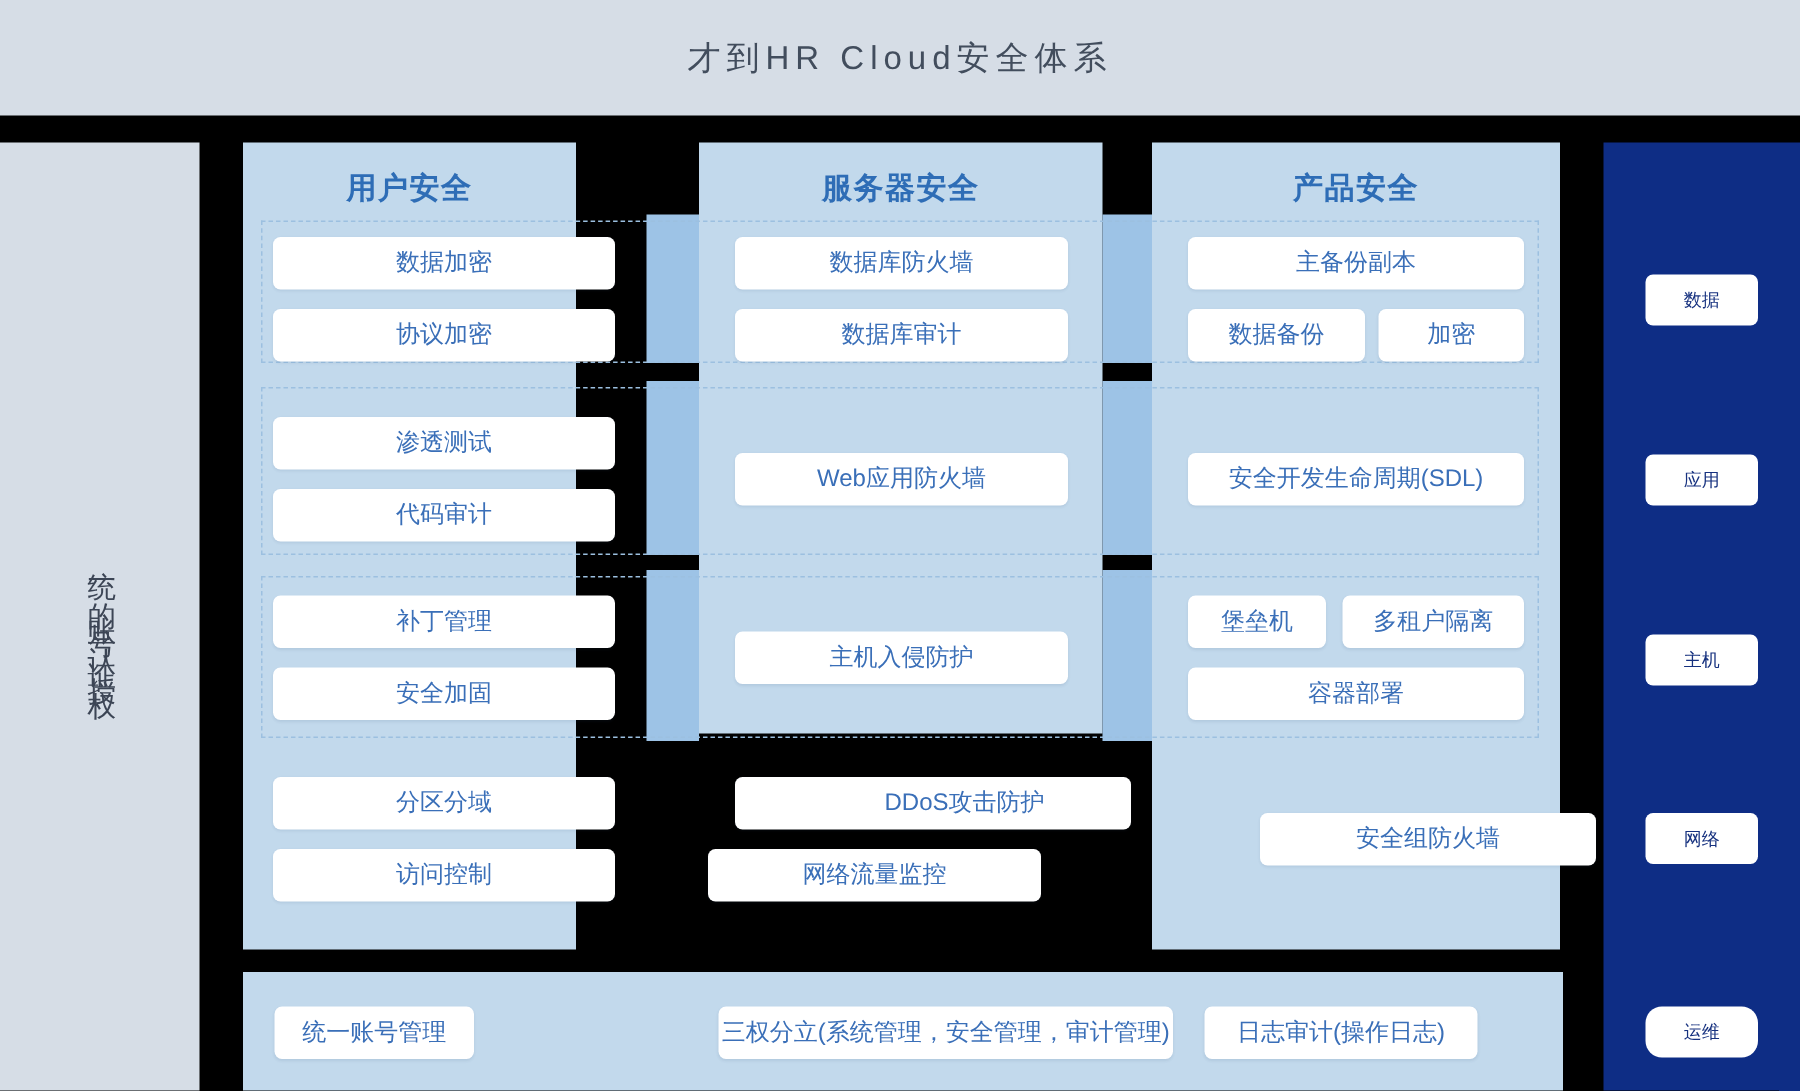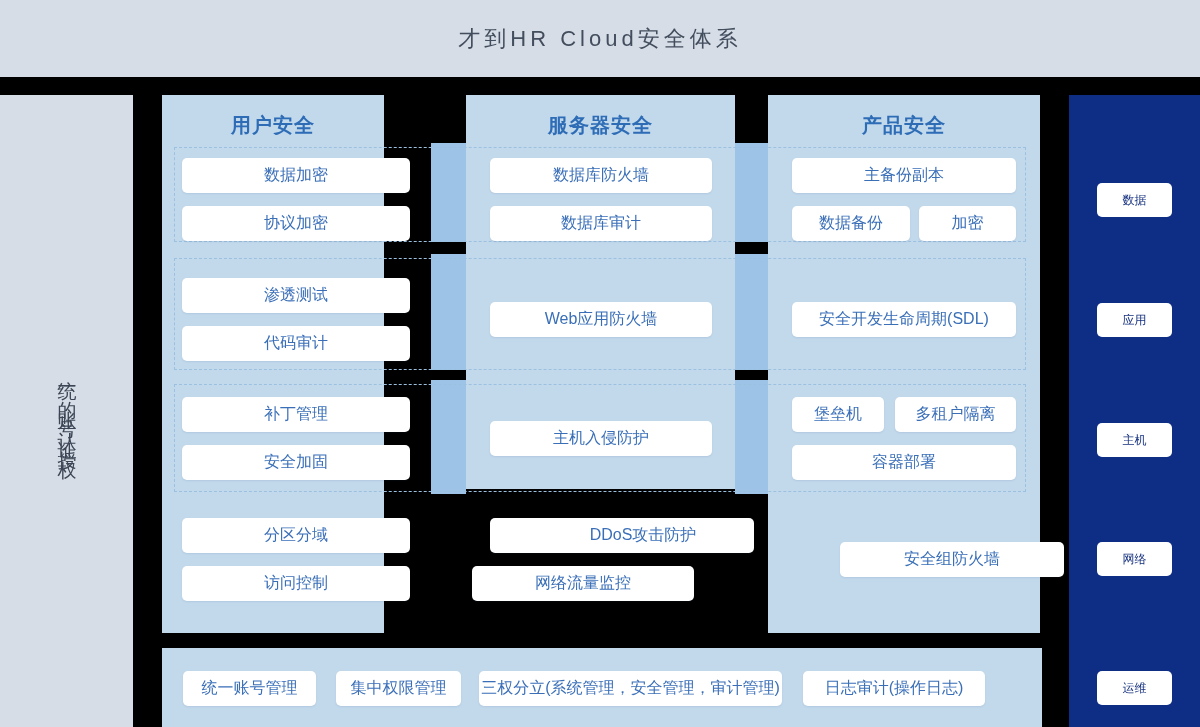--- a/index.html
+++ b/index.html
@@ -94,20 +94,19 @@
 <div class="btn" style="left:792px;top:397px;width:92px;">堡垒机</div>
 <div class="btn" style="left:895px;top:397px;width:121px;">多租户隔离</div>
 <div class="btn" style="left:792px;top:445px;width:224px;">容器部署</div>
 <div class="btn" style="left:792px;top:542px;width:224px;margin-left:48px;">安全组防火墙</div>
 
 <div class="abs navy" style="left:1069px;top:95px;width:131px;height:632px;"></div>
 <div class="navy-badge" style="top:183px;">数据</div>
 <div class="navy-badge" style="top:303px;">应用</div>
 <div class="navy-badge" style="top:423px;">主机</div>
 <div class="navy-badge" style="top:542px;">网络</div>
-<div class="navy-badge" style="top:671px;">运维</div>
+<div class="navy-badge" style="top:671px;border-radius:11px;">运维</div>
 
 <div class="abs colbg" style="left:162px;top:648px;width:880px;height:79px;">
   <div class="btn" style="left:21px;top:23px;width:133px;">统一账号管理</div>
-  <div class="btn" style="left:174px;top:23px;width:125px;">集中权限管理</div>
   <div class="btn" style="left:317px;top:23px;width:303px;">三权分立(系统管理，安全管理，审计管理)</div>
   <div class="btn" style="left:641px;top:23px;width:182px;">日志审计(操作日志)</div>
 </div>
 
 </body></html>

